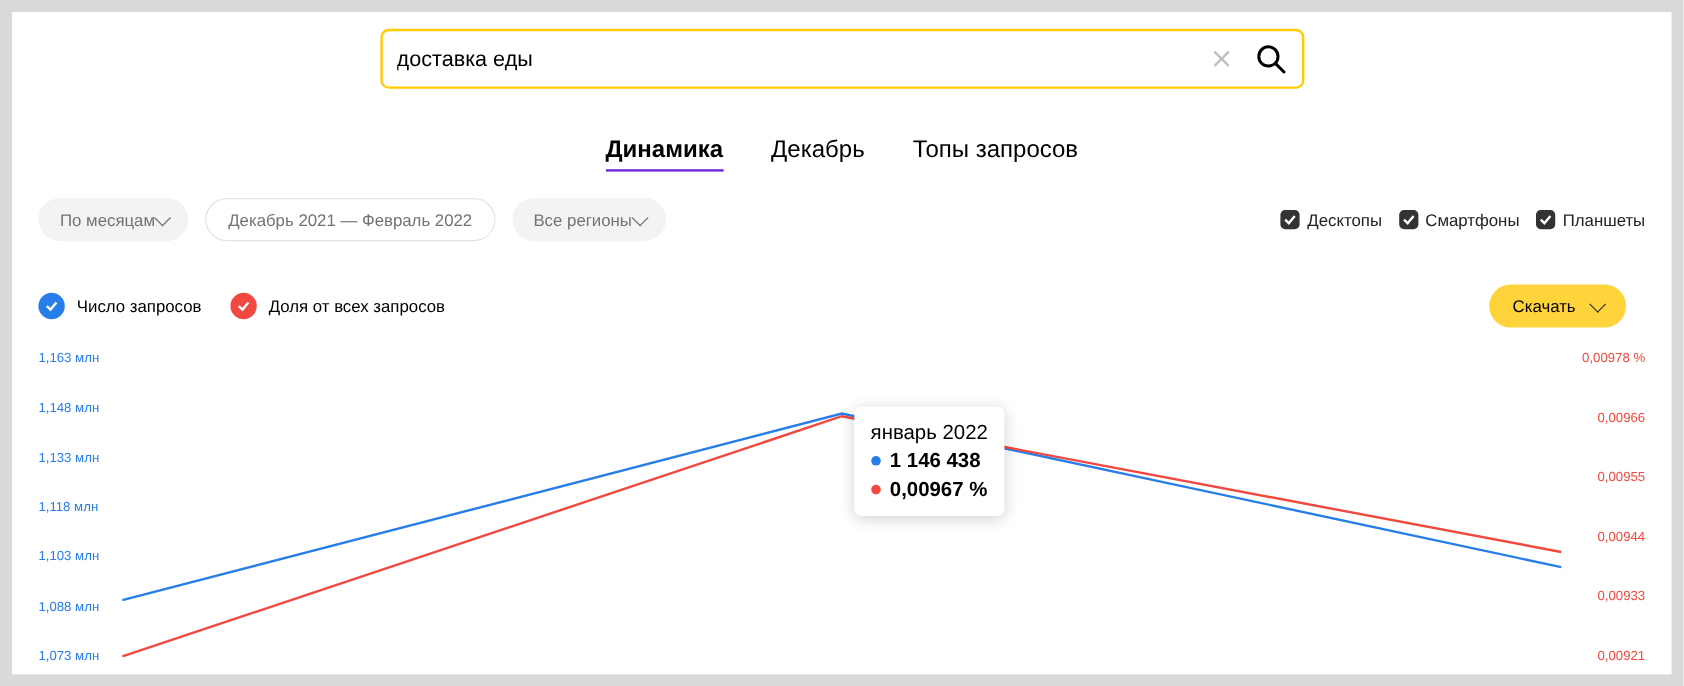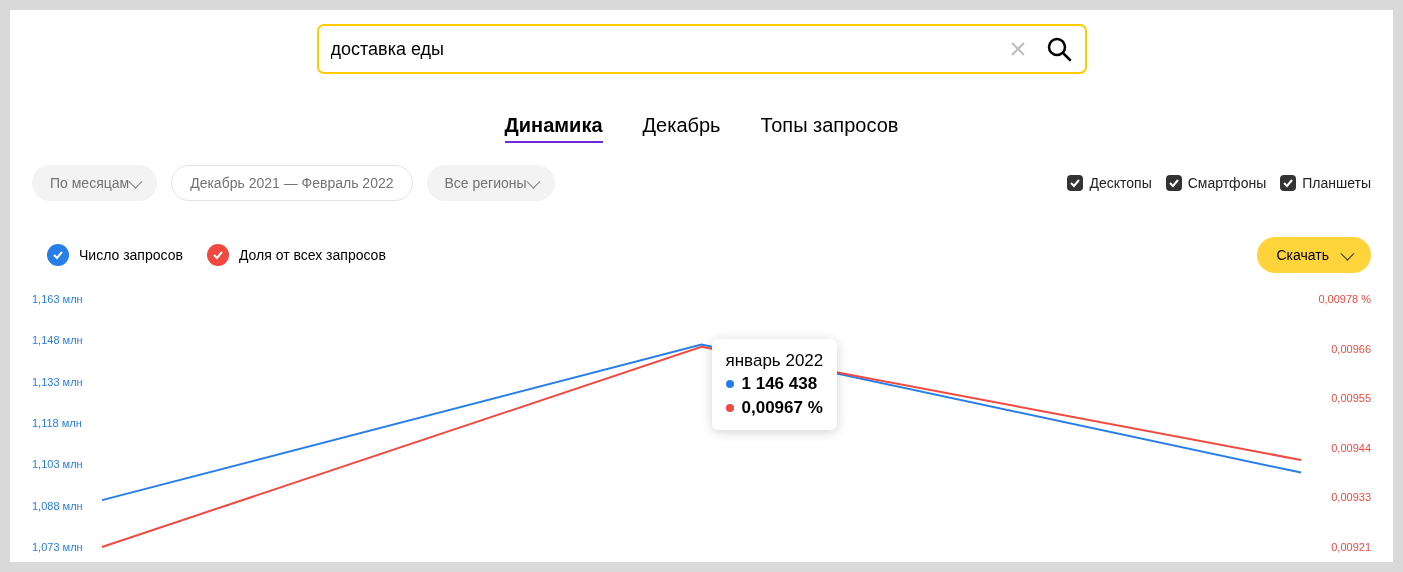--- a/index.html
+++ b/index.html
@@ -98,23 +98,22 @@
   }
   .chk-box {
     width: 16px; height: 16px; border-radius: 4px;
     background: #333; display: flex; align-items: center; justify-content: center;
   }
   .chk-box svg { stroke: #fff; }
 
   .legend-row {
     display: flex;
     align-items: center;
-    padding: 36px 22px 0 22px;
+    padding: 36px 38px 0 22px;
     gap: 24px;
-    margin-left: 15px;
   }
   .legend-item { display: inline-flex; align-items: center; gap: 10px; font-size: 14px; cursor: pointer; }
   .legend-circle {
     width: 22px; height: 22px; border-radius: 50%;
     display: flex; align-items: center; justify-content: center;
   }
   .legend-circle svg { stroke: #fff; }
   .legend-circle.blue { background: #277ee8; }
   .legend-circle.red  { background: #f1493f; }
   .dl-btn {

